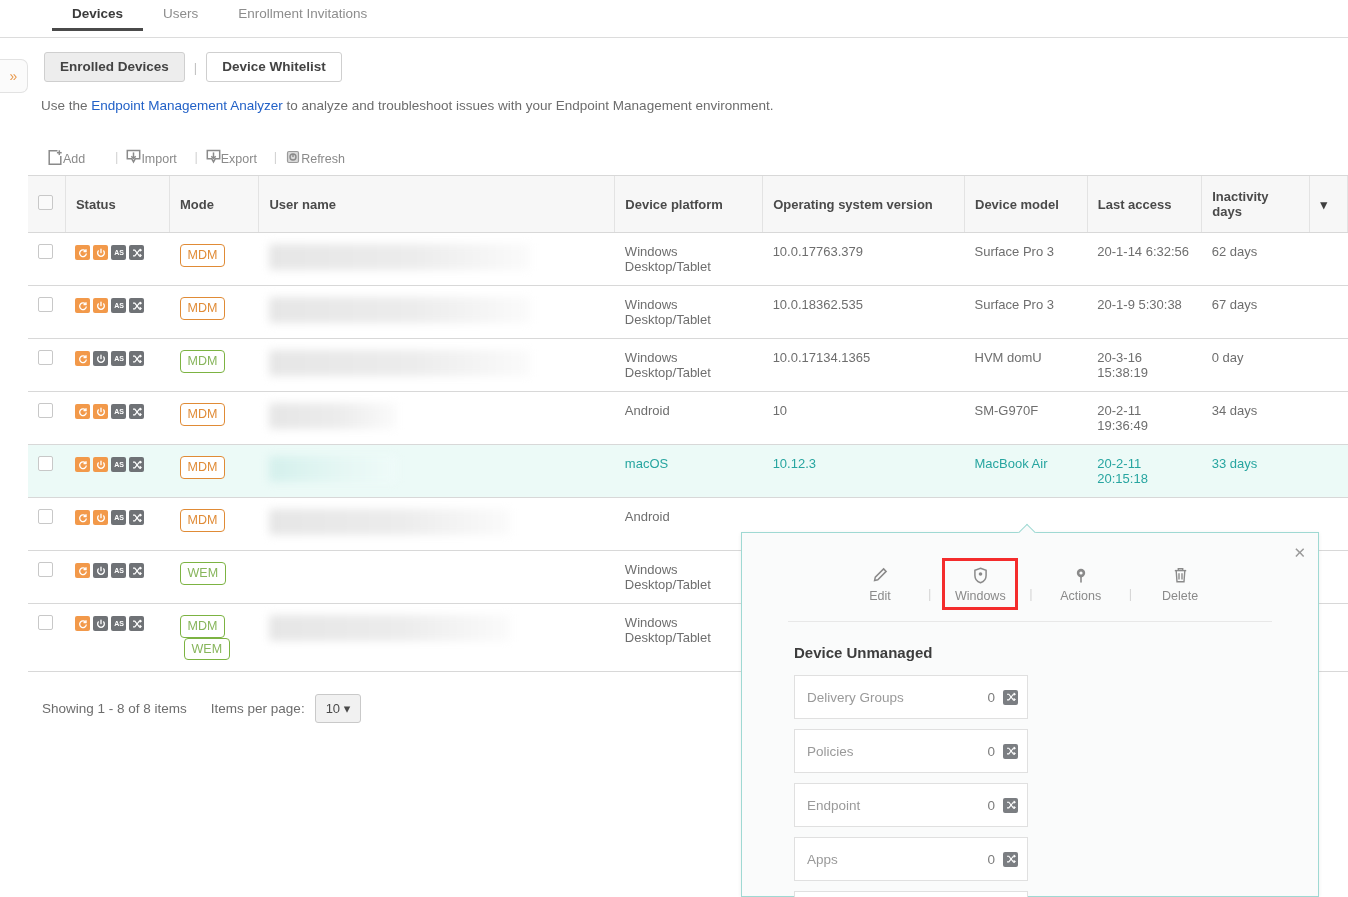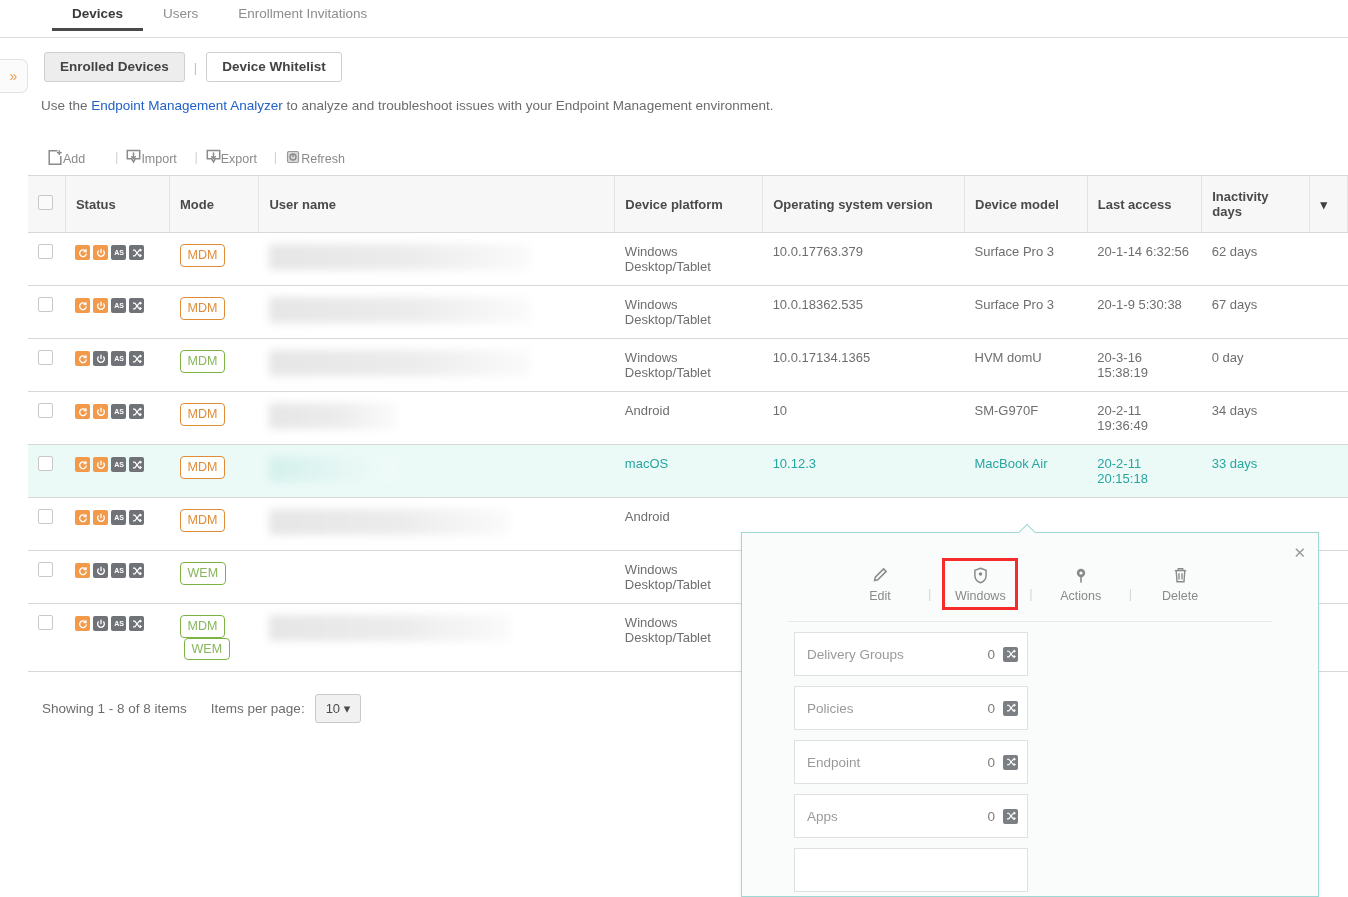--- a/index.html
+++ b/index.html
@@ -787,20 +787,21 @@
           <path d="M5.3 3.4V1.8h4.4v1.6"></path>
           <path d="M3.2 3.8l.8 11h7l.8-11"></path>
           <line x1="6" y1="6.2" x2="6" y2="12.4"></line>
           <line x1="9" y1="6.2" x2="9" y2="12.4"></line>
         </svg>
       </span>
       <span class="lbl">Delete</span>
     </div>
   </div>
 
+  <div class="pop-title">Device Unmanaged</div>
 
   <div class="cards" id="pop-cards">
       <div class="card">
         <span class="cname">Delivery Groups</span>
         <span class="cnum">0</span>
         <span class="cico">
           <svg width="10" height="10" viewBox="0 0 12 12" fill="none" stroke="#fff" stroke-width="1.3">
             <path d="M1.2 2.6h2.2l5.4 6.8h2"></path>
             <path d="M1.2 9.4h2.2l5.4-6.8h2"></path>
             <path d="M9.2 1.2l1.8 1.4-1.8 1.4"></path>

